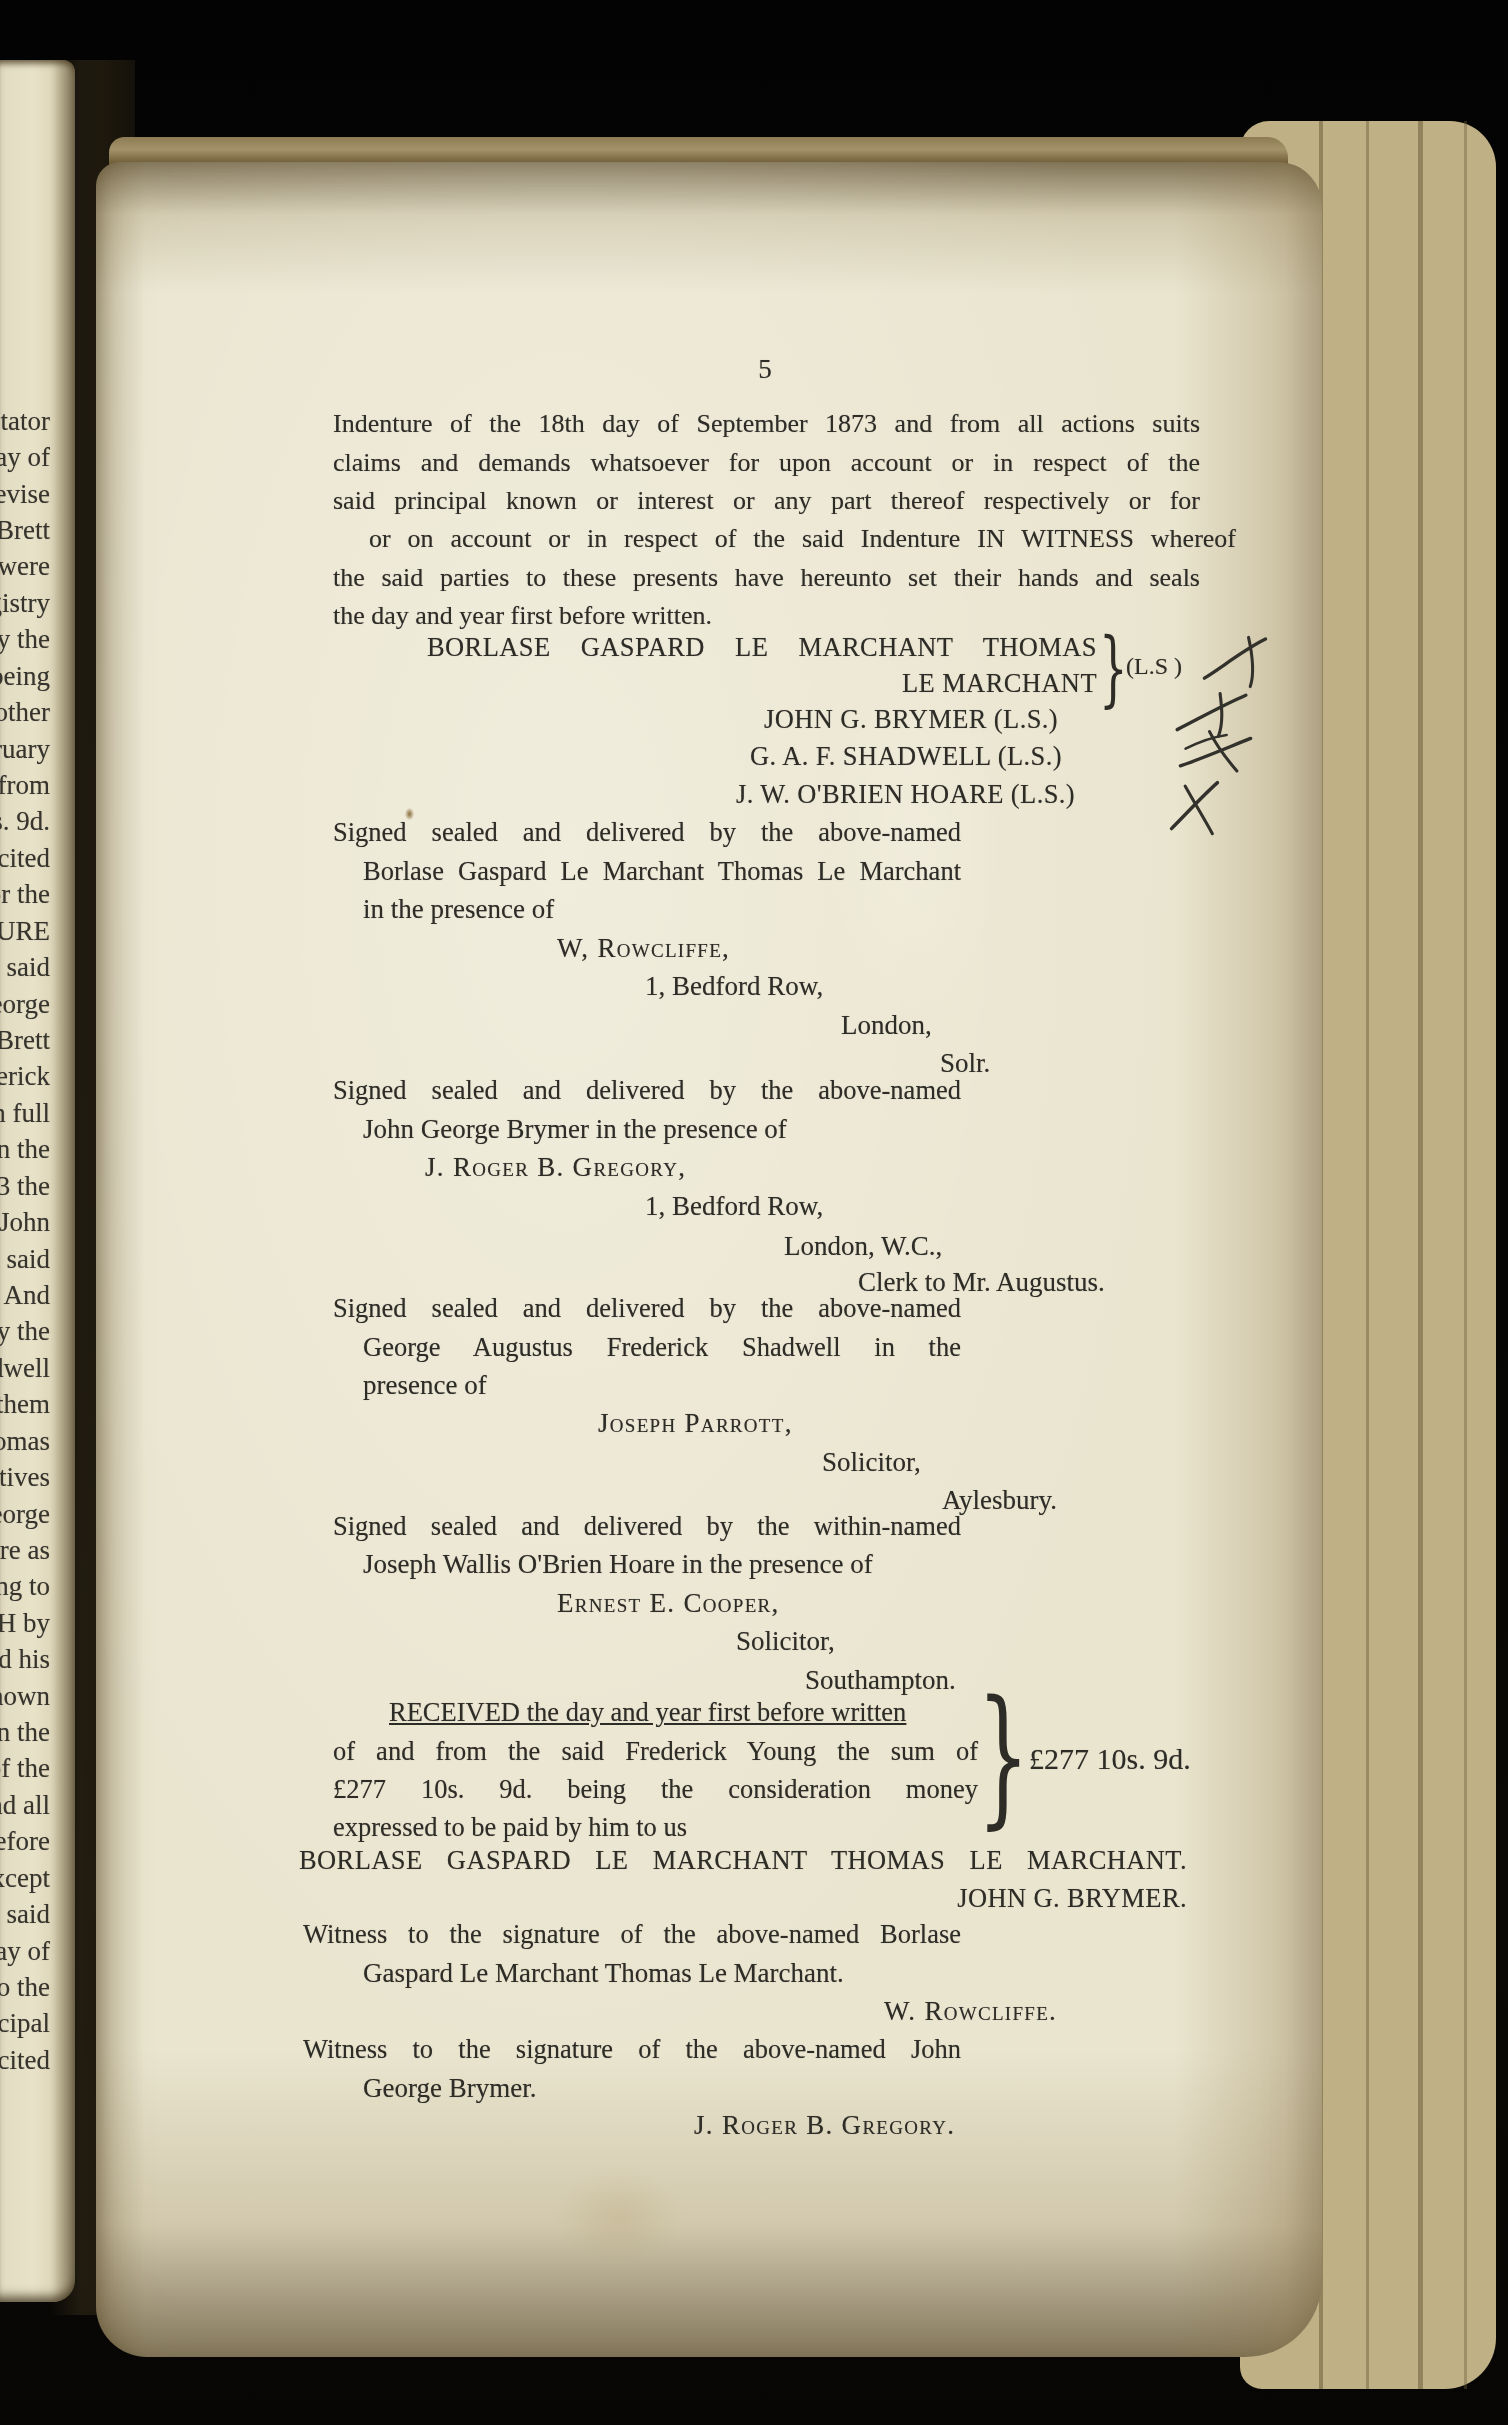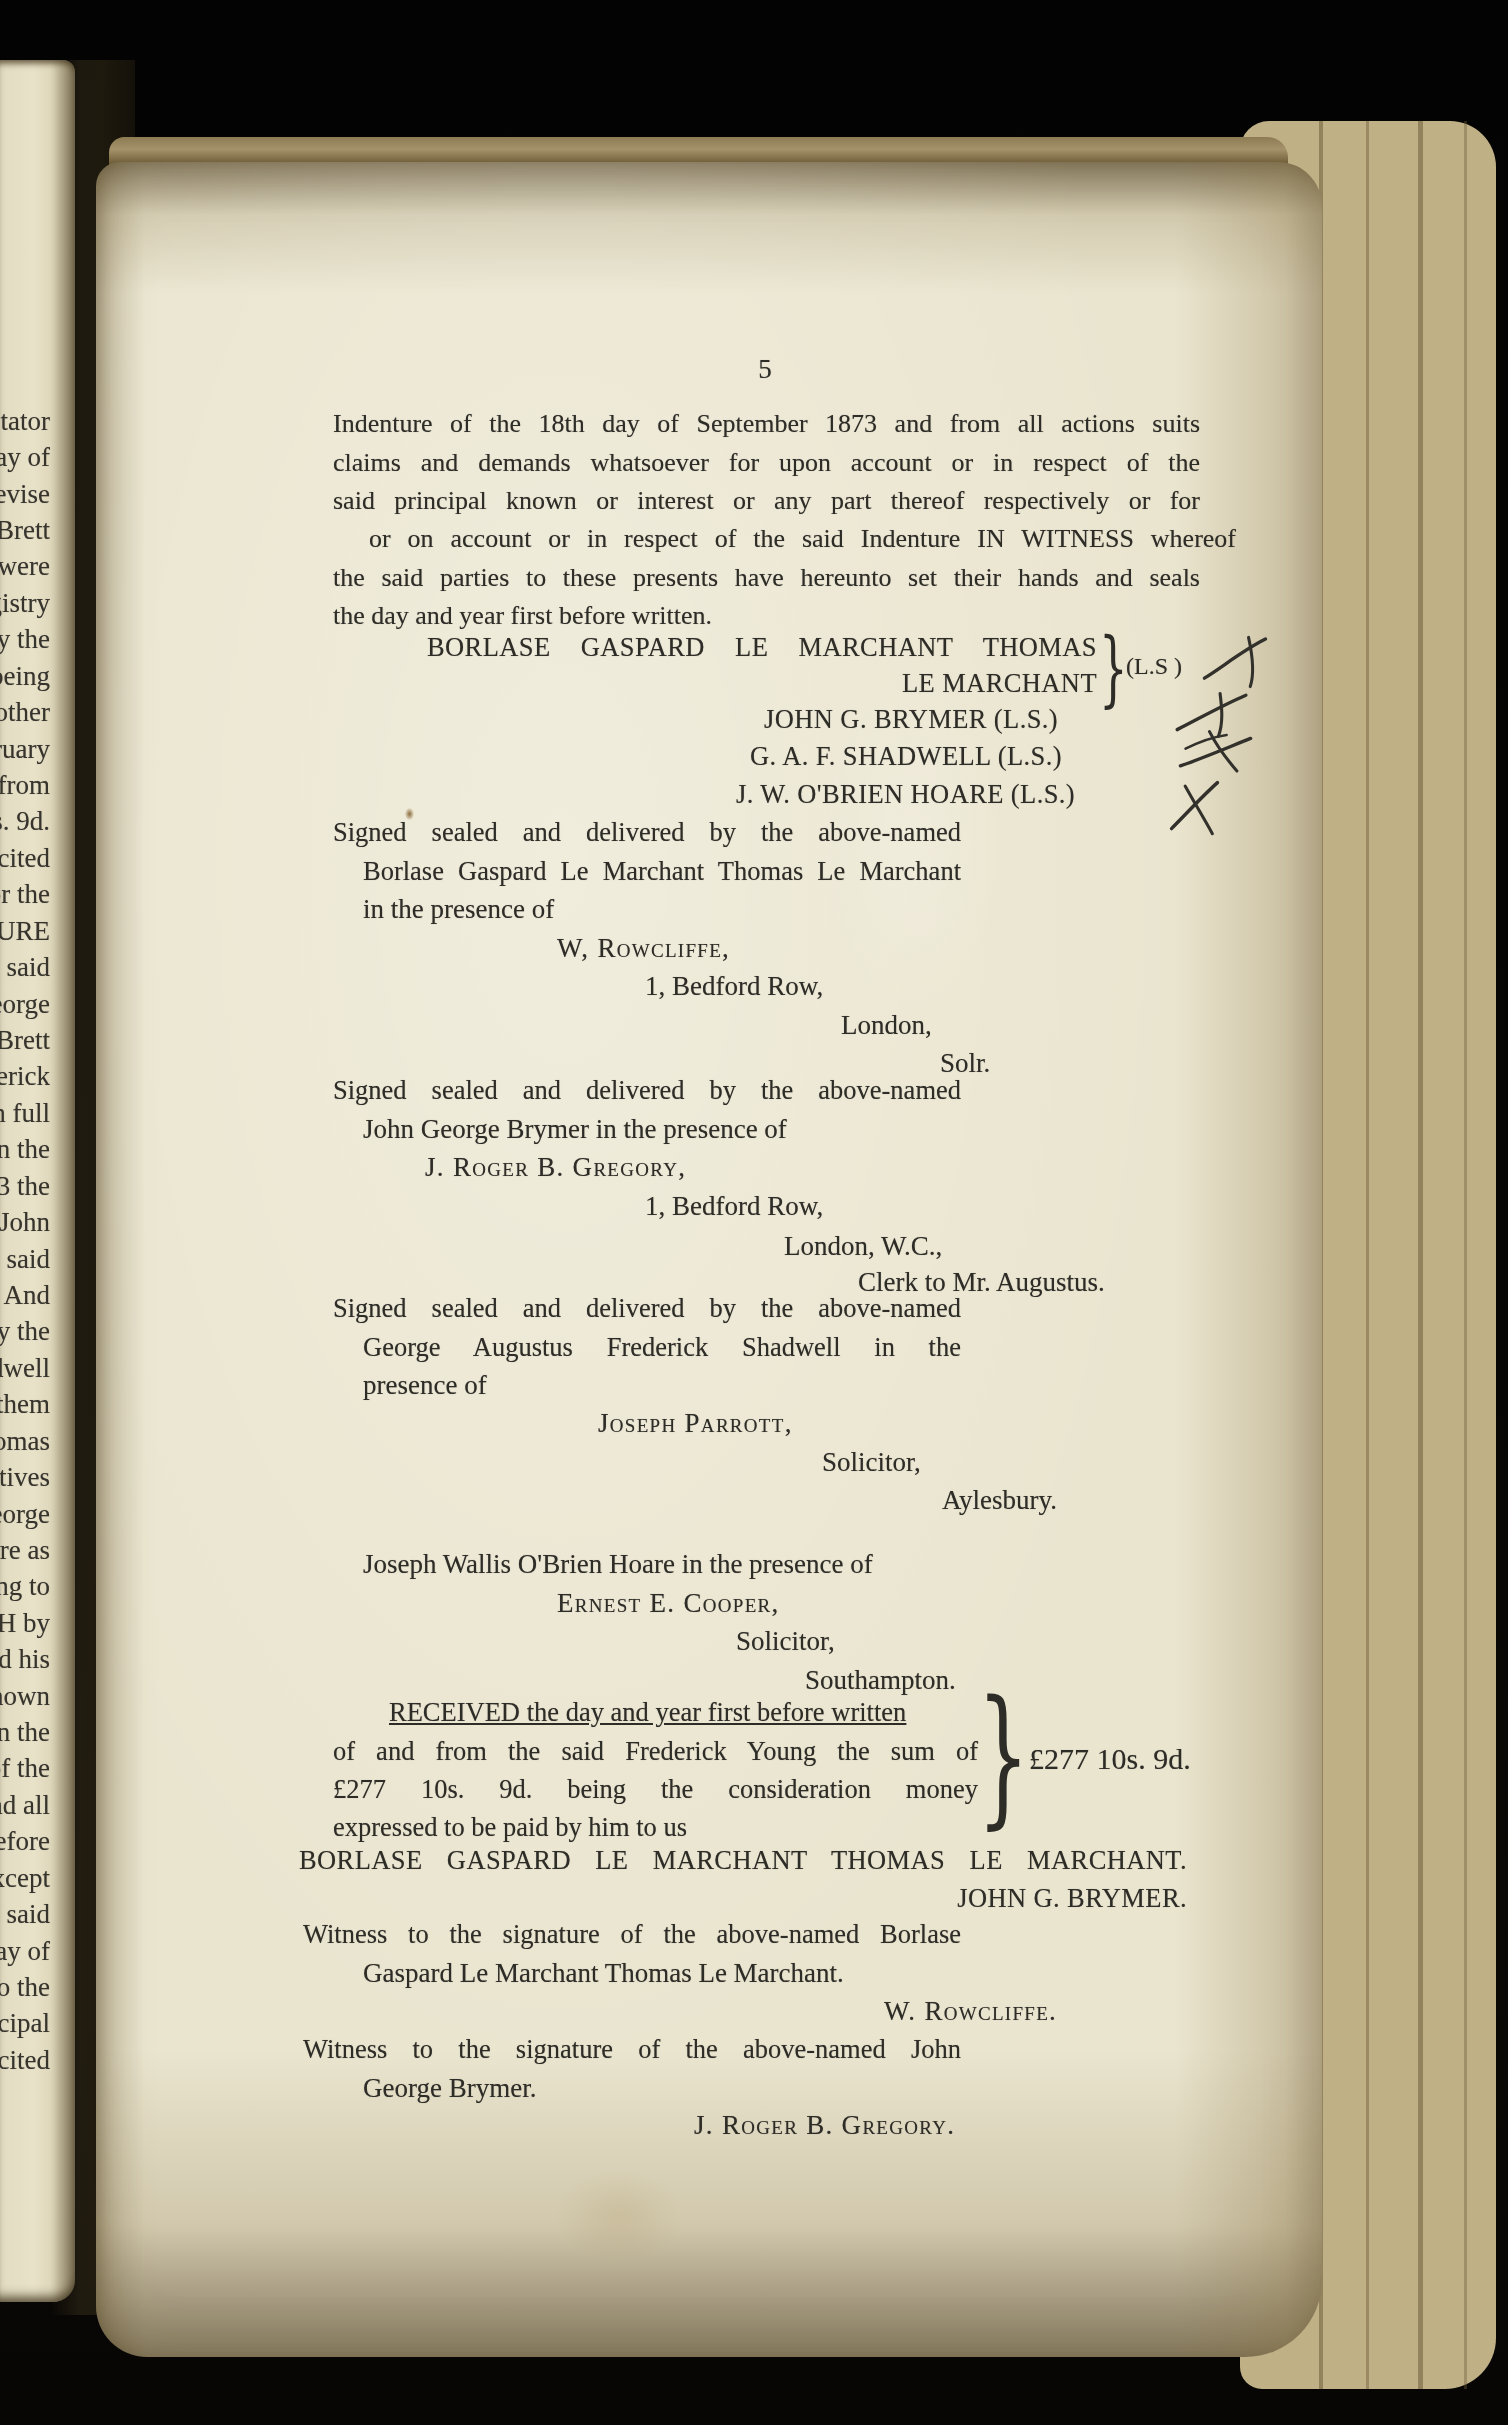--- a/index.html
+++ b/index.html
@@ -180,20 +180,21 @@
     <div class="ln" style="left:784px;top:1231px;">London, W.C.,</div>
     <div class="ln" style="left:858px;top:1267px;">Clerk to Mr. Augustus.</div>
 
     <div class="ln j" style="left:333px;top:1293px;width:628px;">Signed sealed and delivered by the above-named</div>
     <div class="ln j" style="left:363px;top:1332px;width:598px;">George Augustus Frederick Shadwell in the</div>
     <div class="ln" style="left:363px;top:1370px;">presence of</div>
     <div class="ln sc" style="left:598px;top:1408px;">Joseph Parrott,</div>
     <div class="ln" style="left:822px;top:1447px;">Solicitor,</div>
     <div class="ln" style="left:942px;top:1485px;">Aylesbury.</div>
 
+    <div class="ln j" style="left:333px;top:1511px;width:628px;">Signed sealed and delivered by the within-named</div>
     <div class="ln" style="left:363px;top:1549px;">Joseph Wallis O'Brien Hoare in the presence of</div>
     <div class="ln sc" style="left:557px;top:1588px;">Ernest E. Cooper,</div>
     <div class="ln" style="left:736px;top:1626px;">Solicitor,</div>
     <div class="ln" style="left:805px;top:1665px;">Southampton.</div>
 
     <div class="ln" style="left:389px;top:1697px;font-size:26.5px;text-decoration:underline;">RECEIVED the day and year first before written</div>
     <div class="ln j" style="left:333px;top:1736px;width:645px;">of and from the said Frederick Young the sum of</div>
     <div class="ln j" style="left:333px;top:1774px;width:645px;">£277 10s. 9d. being the consideration money</div>
     <div class="ln" style="left:333px;top:1812px;font-size:26.5px;">expressed to be paid by him to us</div>
     <div class="brace" style="left:977px;top:1681px;font-size:150px;">}</div>

